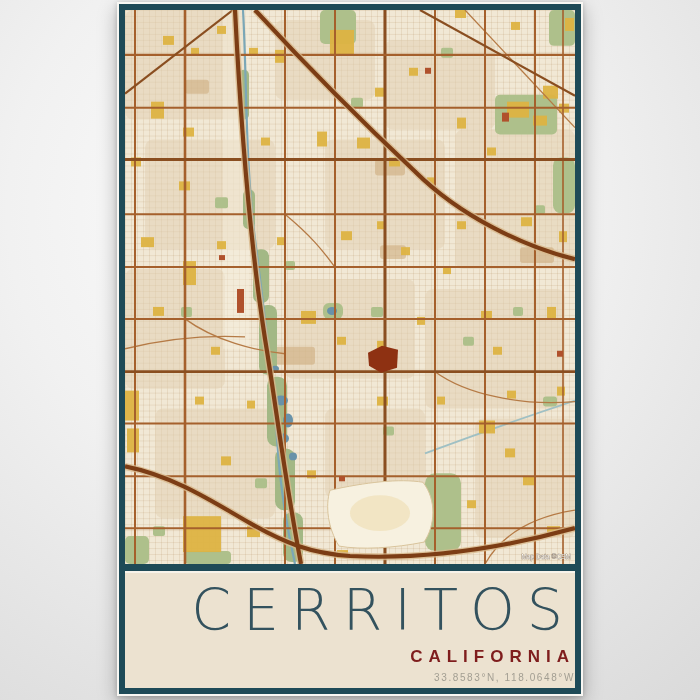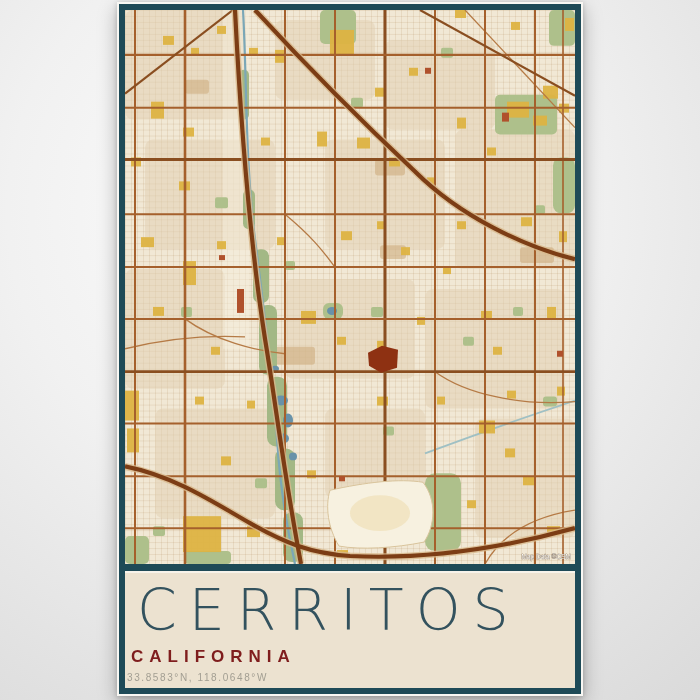--- a/index.html
+++ b/index.html
@@ -18,21 +18,21 @@
     border: 6px solid #1e4a57;
     display: flex; flex-direction: column;
     background: #ece2d0;
   }
   .map-area { flex: 1 1 auto; position: relative; overflow: hidden; background: #f1e8d5; }
   .map-area svg { display: block; width: 100%; height: 100%; }
   .title-block {
     height: 117px; flex: 0 0 auto; background: #ece2d0;
     border-top: 7px solid #1e4a57;
     box-shadow: inset 0 2px 0 #f7f3ea;
-    text-align: left; overflow: hidden;
+    text-align: right; overflow: hidden;
   }
   .city-name {
     margin-top: 11px;
     font-family: "DejaVu Sans", "Liberation Sans", sans-serif;
     font-weight: 200;
     font-size: 57px; line-height: 1.0;
     letter-spacing: 12px; padding-left: 12px;
     color: #33525e; white-space: nowrap;
   }
   .state-name {

